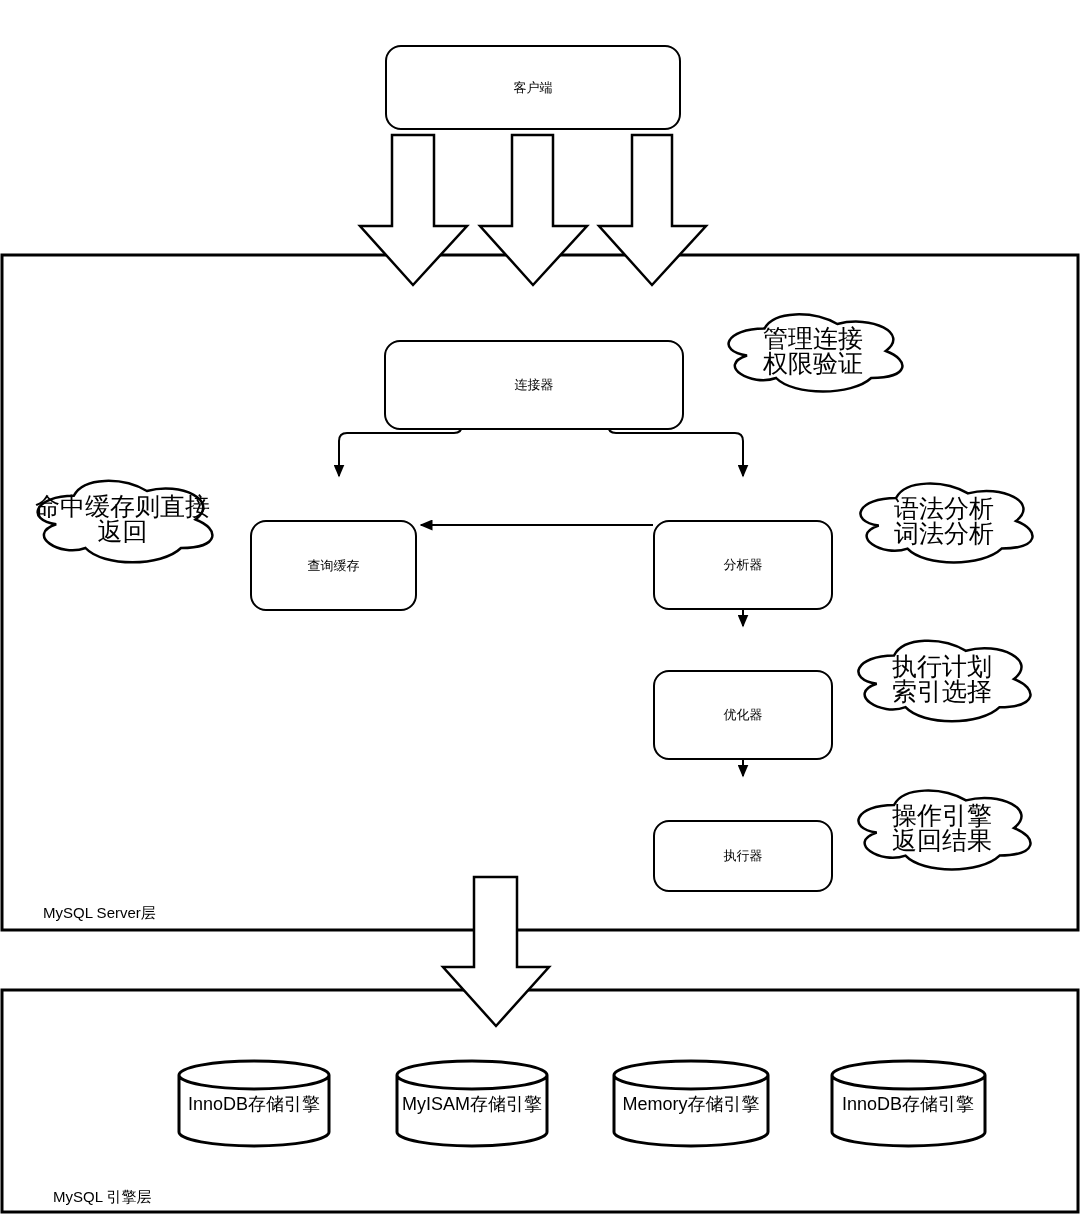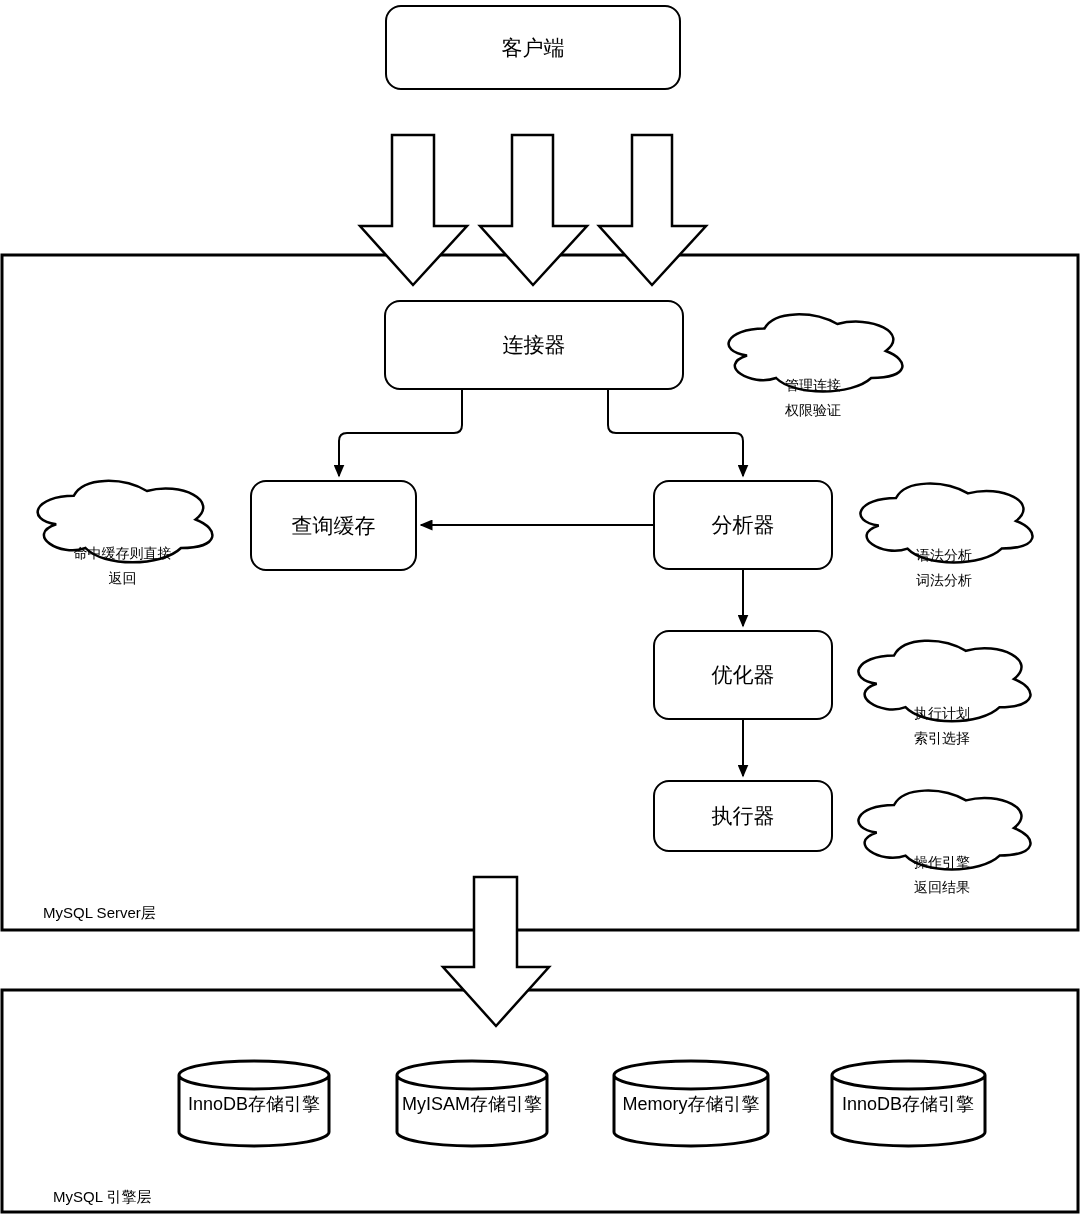--- a/index.html
+++ b/index.html
@@ -7,26 +7,26 @@
   body {
     width:1082px; height:1217px;
     font-family:"Liberation Sans","DejaVu Sans",sans-serif;
     color:#000;
   }
   .canvas { position:relative; width:1082px; height:1217px; background:#fff; overflow:hidden; }
   .canvas > svg { position:absolute; left:0; top:0; }
   .node {
     position:absolute; background:#fff; border:2.5px solid #000; border-radius:16px;
     display:flex; align-items:center; justify-content:center;
-    font-size:21px; text-align:center; white-space:nowrap;
+    font-size:13px; text-align:center; white-space:nowrap;margin-top:40px;
   }
   .float-label {
     position:absolute; display:flex; flex-direction:column;
     align-items:center; justify-content:center; text-align:center;
-    font-size:14px; line-height:25px; white-space:nowrap;margin-top:47px;
+    font-size:25px; line-height:25px; white-space:nowrap;
   }
   .cyl-label {
     position:absolute; display:flex; align-items:center; justify-content:center;
     text-align:center; font-size:18px; white-space:nowrap;
   }
   .layer-label { position:absolute; font-size:15px; white-space:nowrap; }
   .shape { fill:#ffffff; stroke:#000000; }
   .edge { fill:none; stroke:#000000; stroke-width:2; }
 </style>
 </head>

